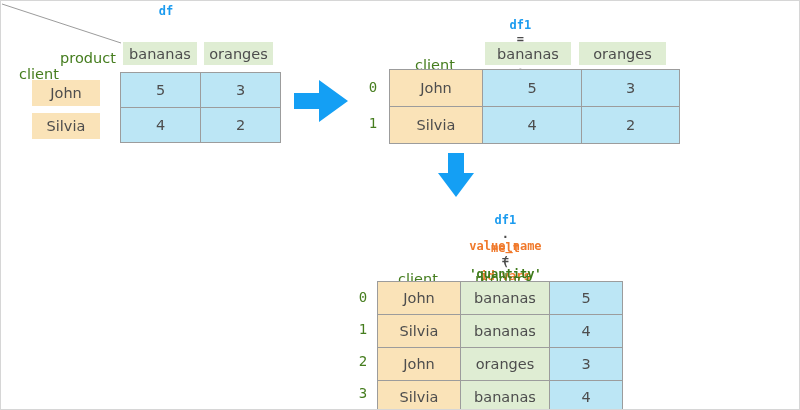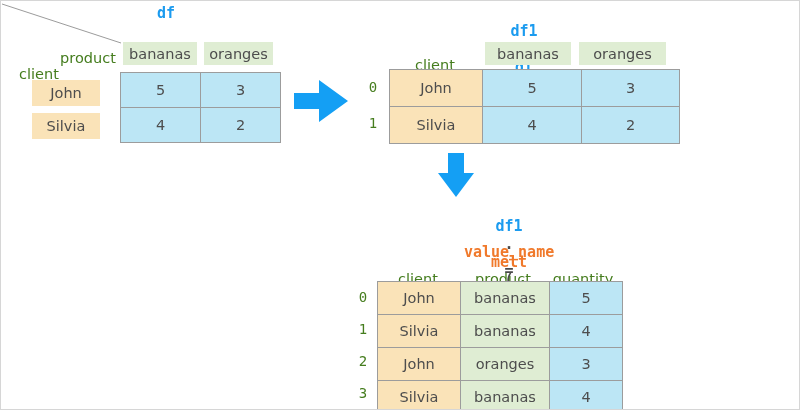--- a/index.html
+++ b/index.html
@@ -4,21 +4,21 @@
 <style>
   html,body { margin:0; padding:0; background:#fff; }
   .canvas {
     position:relative; width:800px; height:410px; box-sizing:border-box;
     background:#ffffff; border:1px solid #d6d6d6; overflow:hidden;
     font-family:"DejaVu Sans","Liberation Sans",sans-serif;
   }
   
   .code {
     position:absolute; font-family:"DejaVu Sans Mono","Liberation Mono",monospace;
-    font-weight:bold; font-size:15px; white-space:pre; text-align:center;
+    font-weight:bold; font-size:12px; white-space:pre; text-align:center;
   }
   .tok-blue   { color:#1b9bef; }
   .tok-orange { color:#f0792b; }
   .tok-green  { color:#3e7a1a; }
   .tok-dark   { color:#4a4a4a; }
 
   
   .lbl {
     position:absolute; color:#457d1e; font-size:14.5px;
     display:flex; align-items:center; justify-content:center;margin-top:12px;
@@ -146,21 +146,20 @@
   </div>
   <div class="code" style="left:180px; top:224px; width:620px;">
     <span class="tok-orange">value_name</span>
     <span class="tok-dark">=</span>
     <span class="tok-green">'quantity'</span>
     <span class="tok-dark">)</span>
   </div>
 
   <div class="lbl" style="left:376px; top:256px; width:82px; height:20px;">client</div>
   <div class="lbl" style="left:458px; top:256px; width:88px; height:20px;">product</div>
-  <div class="lbl" style="left:546px; top:256px; width:72px; height:20px;">quantity</div>
 
   <div class="idx" style="left:352px; top:280px; width:20px; height:32px;">0</div>
   <div class="idx" style="left:352px; top:312px; width:20px; height:32px;">1</div>
   <div class="idx" style="left:352px; top:344px; width:20px; height:32px;">2</div>
   <div class="idx" style="left:352px; top:376px; width:20px; height:32px;">3</div>
 
   <table class="grid" style="left:376px; top:280px;">
     <tbody>
         <tr>
       <td class="c-orange" style="width:82px; height:32px;">John</td>

